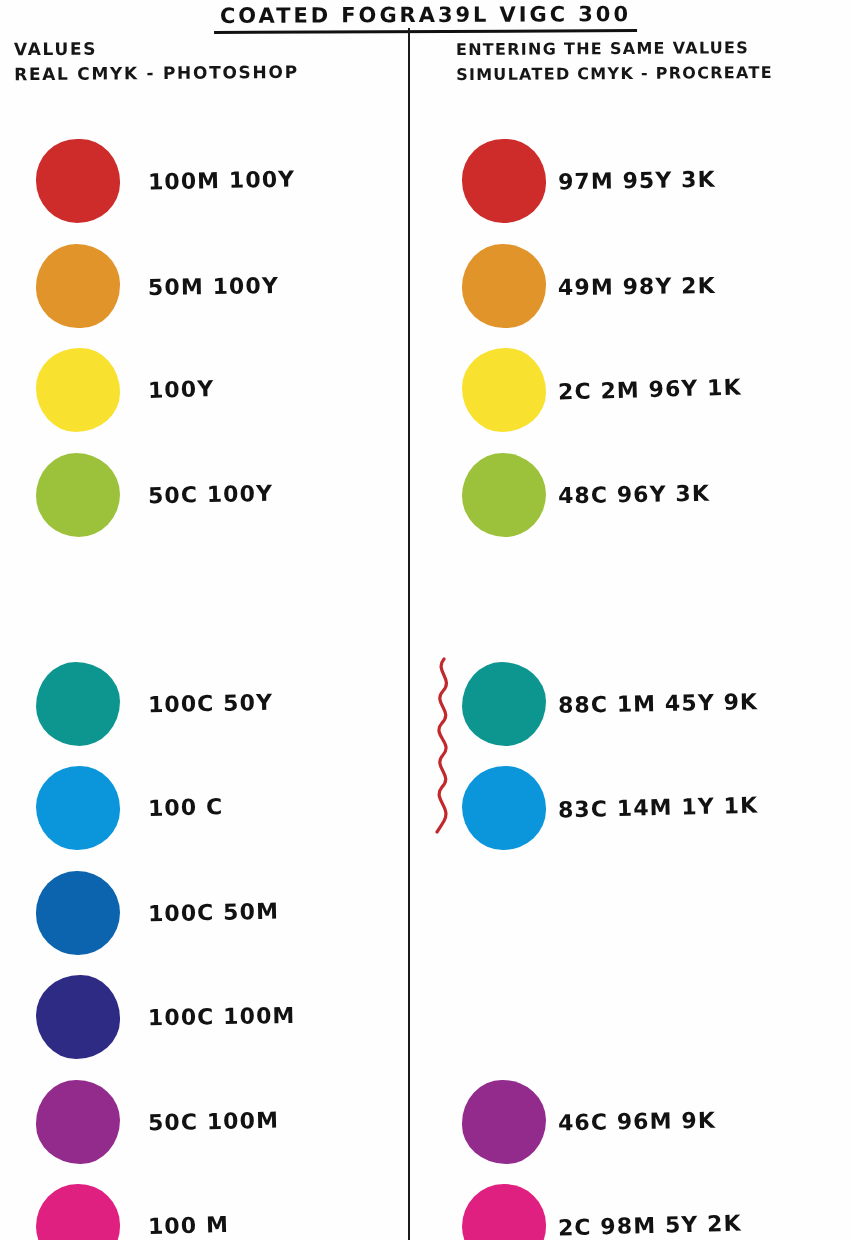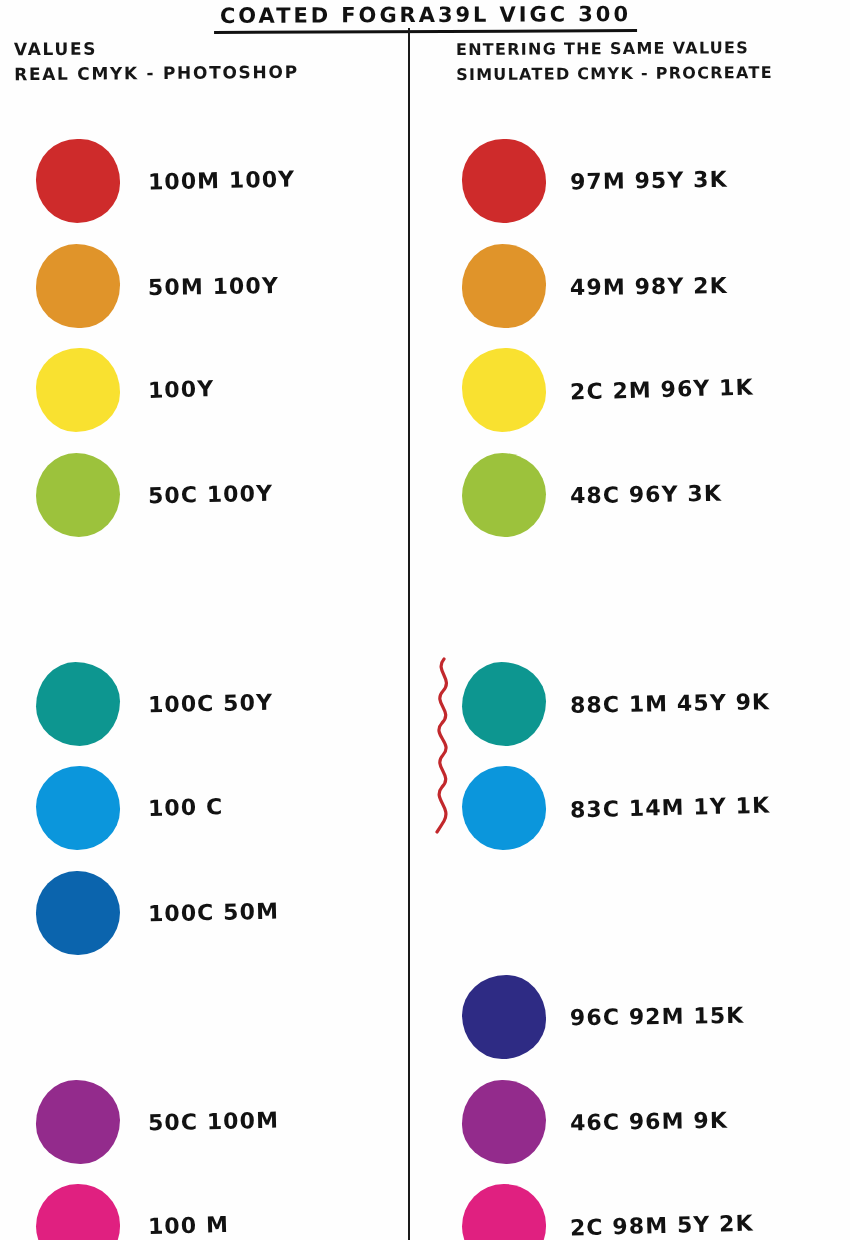--- a/index.html
+++ b/index.html
@@ -78,21 +78,21 @@
     width: 850px;
   }
   .cell {
     position: absolute;
     top: 0;
     height: 104.5px;
     display: flex;
     align-items: center;
   }
   .cell-left  { left: 0px;   width: 408px; }
-  .cell-right { left: 412px; width: 438px; gap: 12px; }
+  .cell-right { left: 412px; width: 438px; }
 
   .swatch {
     flex: 0 0 auto;
     width: 84px; height: 84px;
     border-radius: 50%;
   }
   .cell-left  .swatch { margin-left: 36px; }
   .cell-right .swatch { margin-left: 50px; }
 
   
@@ -221,23 +221,23 @@
           <div class="label hand">83C 14M  1Y  1K</div>
         </div>
       </div>
       <div class="row">
         <div class="cell cell-left">
           <div class="swatch" style="background: rgb(11, 100, 173);"></div>
           <div class="label hand">100C  50M</div>
         </div>
       </div>
       <div class="row">
-        <div class="cell cell-right">
+        <div class="cell cell-left">
           <div class="swatch" style="background: rgb(46, 43, 132);"></div>
-          <div class="label hand">96C  92M   15K</div>
+          <div class="label hand">100C 100M</div>
         </div>
       </div>
       <div class="row">
         <div class="cell cell-left">
           <div class="swatch" style="background: rgb(147, 43, 140);"></div>
           <div class="label hand">50C  100M</div>
         </div>
         <div class="cell cell-right">
           <div class="swatch" style="background: rgb(147, 43, 140);"></div>
           <div class="label hand">46C  96M  9K</div>

